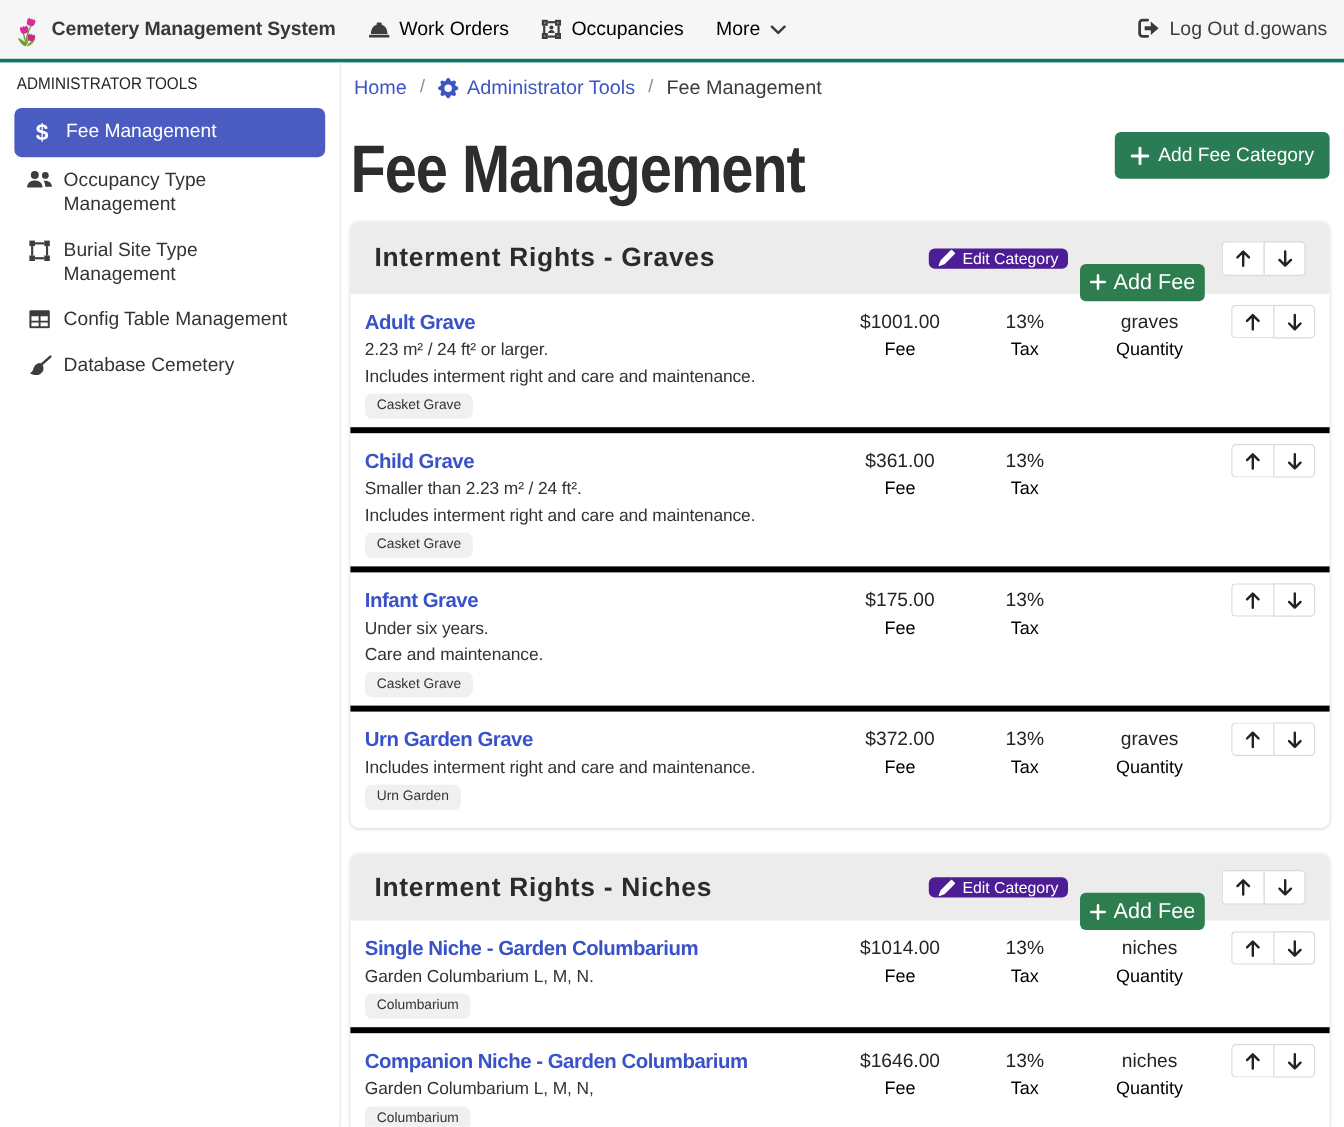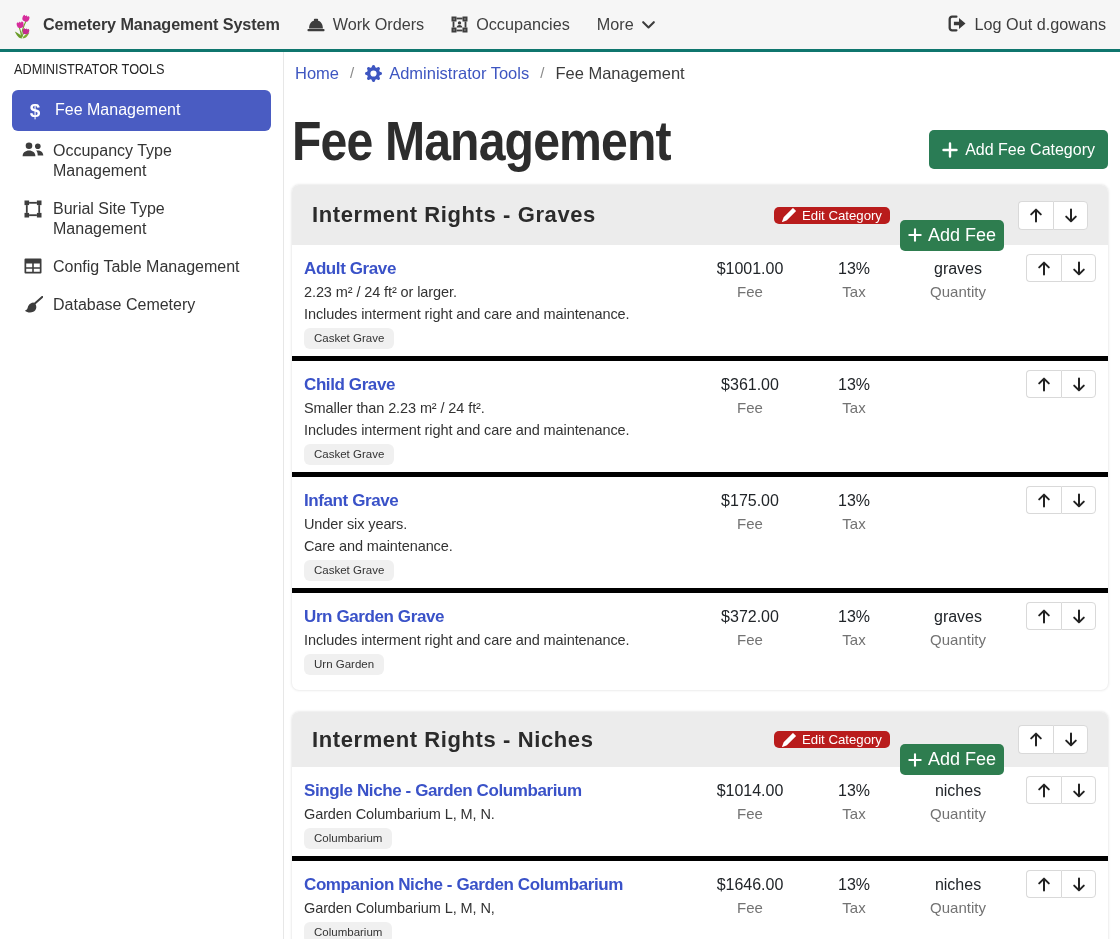--- a/index.html
+++ b/index.html
@@ -6,21 +6,21 @@
 * { margin:0; padding:0; box-sizing:border-box; }
 html,body { width:1120px; height:939px; overflow:hidden; background:#fff;
   font-family:"Liberation Sans", sans-serif; color:#212529; }
 a { text-decoration:none; }
 
 
 .topnav { height:52px; background:#f6f6f6; border-bottom:3px solid #0f766e;
   display:flex; align-items:center; padding:0 14px; }
 .brand { display:flex; align-items:center; gap:11px; font-size:16.2px; font-weight:700; color:#383838; letter-spacing:-0.1px; }
 .navlinks { display:flex; align-items:center; }
-.navlink { display:flex; align-items:center; gap:8px; color:#404040; font-size:16.2px; margin-left:27px; }
+.navlink { display:flex; align-items:center; gap:8px; color:#000000; font-size:16.2px; margin-left:27px; }
 .spacer { flex:1; }
 .logout { display:flex; align-items:flex-start; gap:9px; color:#3d3d3d; font-size:16.2px; }
 
 
 .layout { display:flex; height:887px; }
 aside { width:284px; border-right:1px solid #e7e7e7; padding:7px 14px 0 14px; flex:none; }
 .side-title { font-size:14px; letter-spacing:0; color:#252525; line-height:20px; margin:0 0 11px 0; transform:scaleX(0.91); transform-origin:left center; }
 .side-item { display:flex; gap:9px; color:#343434; font-size:16px; line-height:20px;
   padding:8px 10px; border-radius:6px; margin:0 -2px 2px -2px; }
 .side-item .ic { width:22px; flex:none; display:flex; justify-content:center; align-items:flex-start; padding-top:1px; }
@@ -32,22 +32,22 @@
 
 .crumbs { display:flex; align-items:center; font-size:16.5px; line-height:24px; color:#3c3c3c; padding-left:3px; }
 .crumbs a { color:#3e56c1; display:flex; align-items:center; gap:7px; }
 .crumbs .sep { color:#8a8a8a; padding:0 11px; font-size:15px; }
 
 
 .page-head { display:flex; align-items:flex-start; margin-top:22px; }
 h1 { font-size:56px; line-height:67px; font-weight:700; color:#2d2d2d; letter-spacing:-1px; transform:scaleX(0.86); transform-origin:left center; white-space:nowrap; }
 .btn { border:none; border-radius:5px; color:#fff; display:inline-flex; align-items:center;
   justify-content:center; gap:8px; font-family:inherit; }
-.btn-big { margin-left:auto; margin-top:23px; height:39px; padding:0 13px; font-size:16px; gap:7px; background:#2a7c55; }
-.btn-teal { background:#b91c1c; height:17px; padding:0 8px; font-size:13.2px; gap:6px; }
+.btn-big { margin-left:auto; margin-top:3px; height:39px; padding:0 13px; font-size:16px; gap:7px; background:#2a7c55; }
+.btn-teal { background:#4c1d95; height:17px; padding:0 8px; font-size:13.2px; gap:6px; }
 .btn-green { background:#2e7d4f; height:31px; padding:0 8px; font-size:18px; gap:6px;margin-top:40px; }
 
 
 .card { border-radius:7px; box-shadow:0 0 3px rgba(0,0,0,.16); margin-top:11px; background:#fff; padding-bottom:8px; }
 .card + .card { margin-top:22px; }
 .card + .card .card-head { height:55px; }
 .card-head { height:60px; background:#ececec; border-radius:7px 7px 0 0; display:flex; align-items:center; padding:2px 20px; }
 .card-head h2 { font-size:22px; font-weight:700; color:#2b2b2b; letter-spacing:0.6px; flex:1; }
 .card-head .btn { margin-left:10px; }
 .card-head .btn-green { margin-left:10px; margin-right:4px; }
@@ -59,21 +59,21 @@
 
 
 .frow { display:flex; padding:12px 12px 7px 12px; border-top:5px solid #000000; }
 .fmain { flex:1; }
 .fname { font-size:17px; font-weight:700; color:#3a52c8; line-height:24px; letter-spacing:-0.4px; }
 .fdesc { font-size:14.5px; color:#333; line-height:22px; letter-spacing:-0.1px; }
 .badge { display:inline-block; background:#f0f0f0; border-radius:6px; color:#333;
   font-size:11.5px; line-height:15px; padding:3px 10px; margin-top:3px; }
 .fcol { width:104px; text-align:center; flex:none; }
 .fval { font-size:16px; color:#212529; line-height:24px; }
-.flab { font-size:15px; color:#737373; line-height:22px; }
+.flab { font-size:15px; color:#000000; line-height:22px; }
 .frow .arrgroup { margin-left:16px; margin-top:-3px; align-self:flex-start; }
 .frow .arrbtn { width:35px; height:28px; }
 </style>
 </head>
 <body>
 
 <header class="topnav">
   <div class="brand">
     <svg width="18" height="30" viewBox="0 0 18 30">
       <g stroke="#6fa02b" stroke-width="1.1" fill="none">

